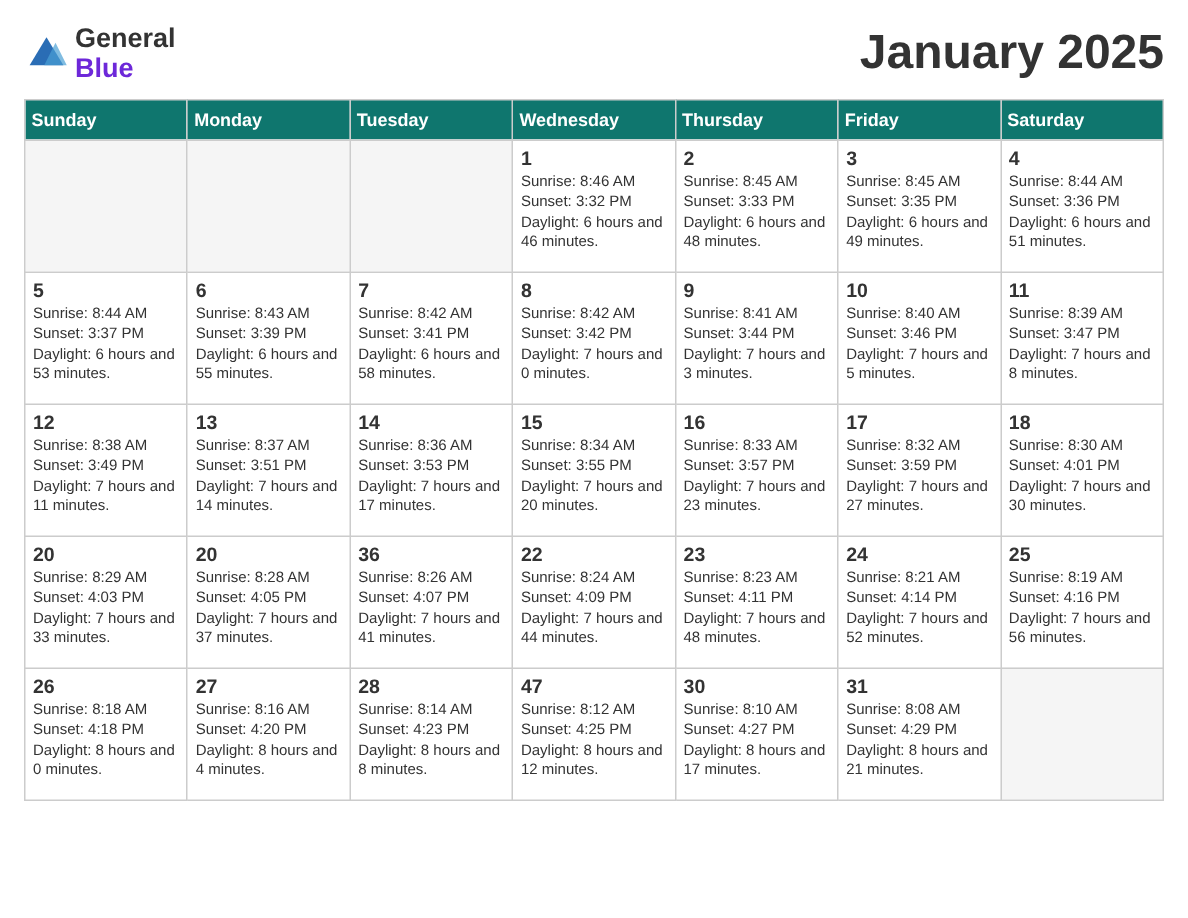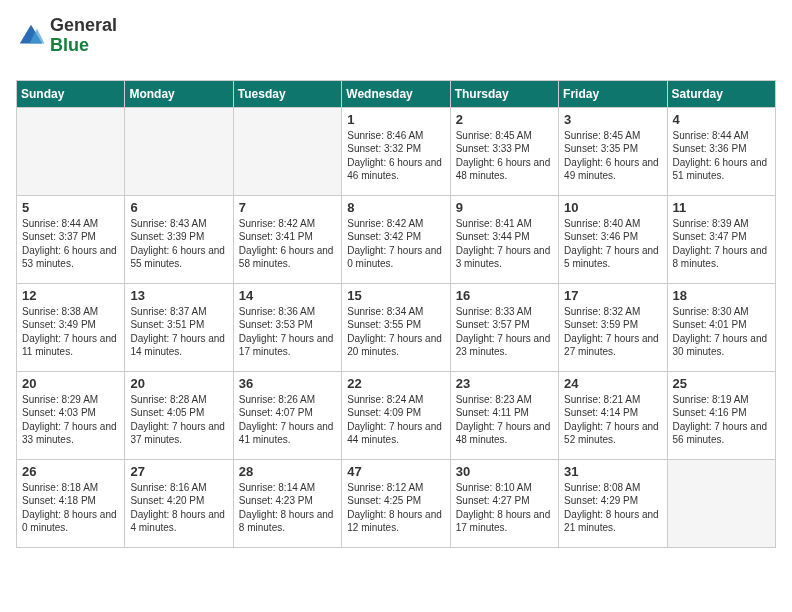--- a/index.html
+++ b/index.html
@@ -7,40 +7,40 @@
       font-family: Arial, sans-serif;
       background: #fff;
       width: 792px;
       min-height: 612px;
       padding: 16px;
     }
     .header {
       display: flex;
       justify-content: space-between;
       align-items: flex-start;
-      margin-bottom: 24px;
+      margin-bottom: 10px;
     }
     .logo {
       display: flex;
       align-items: center;
     }
     .logo-text {
       display: flex;
       flex-direction: column;
       line-height: 1.1;
     }
     .logo-general {
       font-size: 18px;
       font-weight: bold;
       color: #333;
     }
     .logo-blue {
       font-size: 18px;
       font-weight: bold;
-      color: #15803d;
+      color: #6d28d9;
     }
     .logo-icon {
       width: 30px;
       height: 30px;
       margin-right: 4px;
     }
     .title-area {
       text-align: right;
     }
     .month-title {
@@ -97,20 +97,21 @@
     <svg class="logo-icon" viewBox="0 0 40 40">
       <polygon points="20,5 35,30 5,30" fill="#2a6db5"></polygon>
       <polygon points="28,10 38,30 18,30" fill="#4a9fd4" opacity="0.7"></polygon>
     </svg>
     <div class="logo-text">
       <span class="logo-general">General</span>
       <span class="logo-blue">Blue</span>
     </div>
   </div>
   <div class="title-area">
+    <div class="month-title">January 2025</div>
   </div>
 </div>
 
 <table>
   <thead>
     <tr>
     <th>Sunday</th>
         <th>Monday</th>
         <th>Tuesday</th>
         <th>Wednesday</th>

